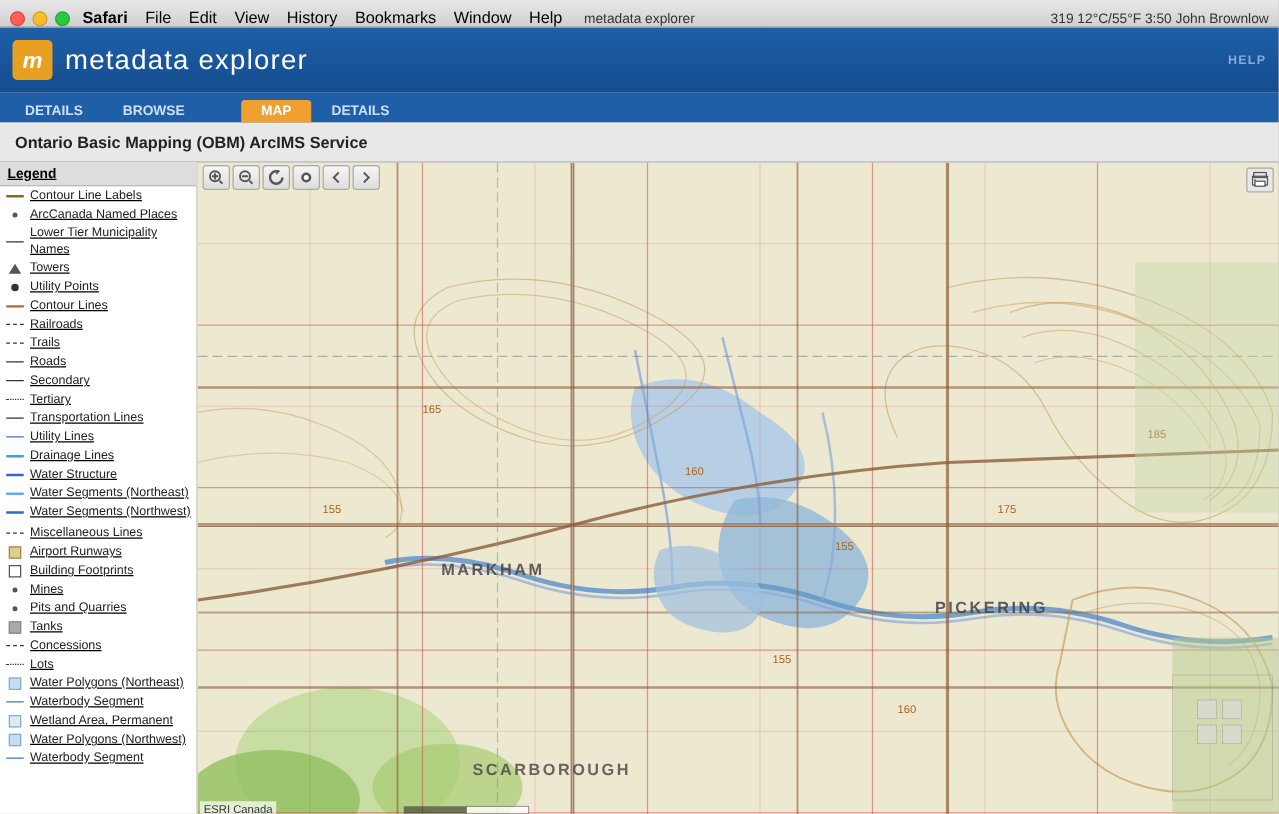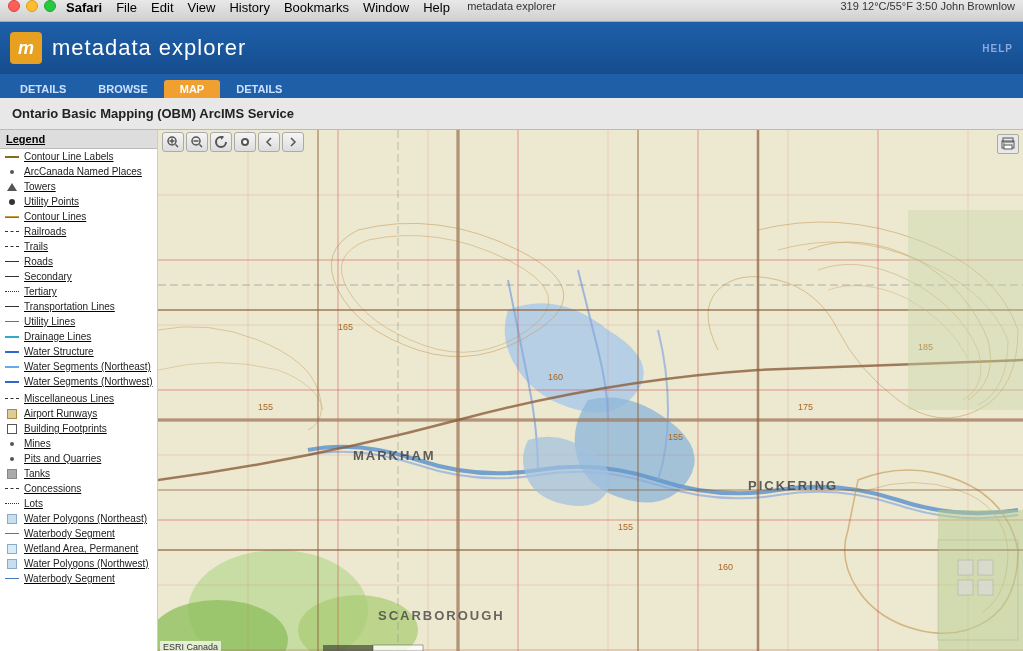--- a/index.html
+++ b/index.html
@@ -4,21 +4,21 @@
   <style>
     * { margin: 0; padding: 0; box-sizing: border-box; }
     body { font-family: 'Lucida Grande', Arial, sans-serif; font-size: 11px; background: #c0c0c0; width: 1023px; height: 651px; overflow: hidden; }
 
     
     #title-bar {
       height: 22px;
       background: linear-gradient(to bottom, #e8e8e8, #d0d0d0);
       border-bottom: 1px solid #aaa;
       display: flex;
-      align-items: flex-start;
+      align-items: flex-end;
       padding: 0 8px;
       position: relative;
     }
     .traffic-lights { display: flex; gap: 6px; align-items: center; }
     .tl { width: 12px; height: 12px; border-radius: 50%; cursor: pointer; }
     .tl-red { background: #ff5f57; border: 1px solid #e0443e; }
     .tl-yellow { background: #febc2e; border: 1px solid #d4a017; }
     .tl-green { background: #28c840; border: 1px solid #1aab29; }
     .menu-bar-items { display: flex; gap: 14px; margin-left: 10px; font-size: 13px; }
     .menu-bar-items span { cursor: pointer; }
@@ -51,20 +51,21 @@
       font-size: 11px;
       font-weight: bold;
       cursor: pointer;
       border-radius: 3px 3px 0 0;
       color: #cce0ff;
       background: transparent;
     }
     .nav-tab.active {
       background: #f0a030;
       color: white;
+      margin-left: 29px;
     }
 
     
     #page-title-bar {
       height: 32px;
       background: #e8e8e8;
       border-bottom: 1px solid #bbb;
       display: flex;
       align-items: center;
       padding: 0 12px;
@@ -250,20 +251,26 @@
       <div class="legend-icon">
           <span class="line-solid-brown"></span>
         </div>
       <span class="legend-label">Contour Line Labels</span>
     </div>
     <div class="legend-item">
       <div class="legend-icon">
           <span class="dot-small"></span>
         </div>
       <span class="legend-label">ArcCanada Named Places</span>
+    </div>
+    <div class="legend-item">
+      <div class="legend-icon">
+          <span class="line-solid-black"></span>
+        </div>
+      <span class="legend-label">Lower Tier Municipality Names</span>
     </div>
     <div class="legend-item">
       <div class="legend-icon">
           <span class="triangle-up"></span>
         </div>
       <span class="legend-label">Towers</span>
     </div>
     <div class="legend-item">
       <div class="legend-icon">
           <span class="dot-black"></span>

